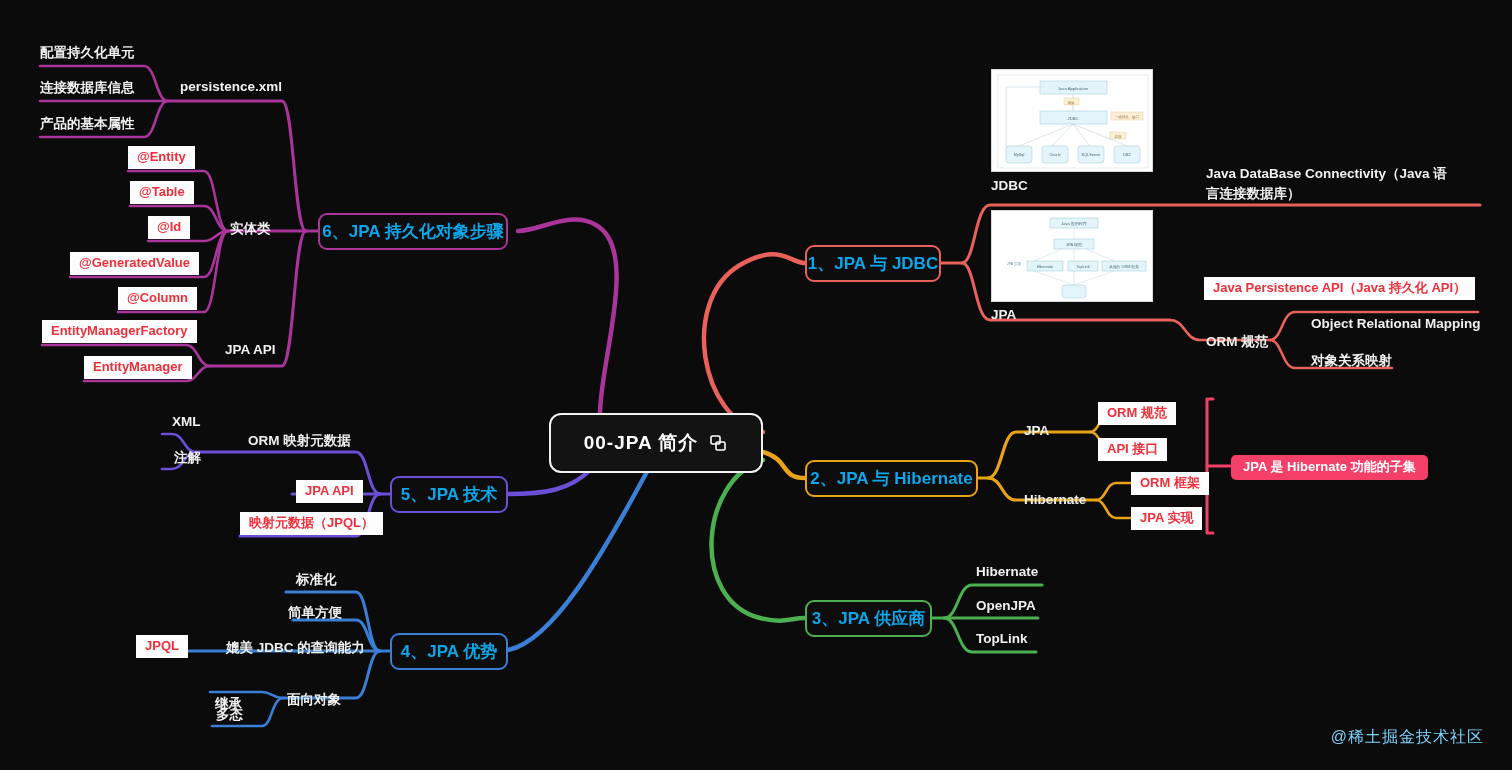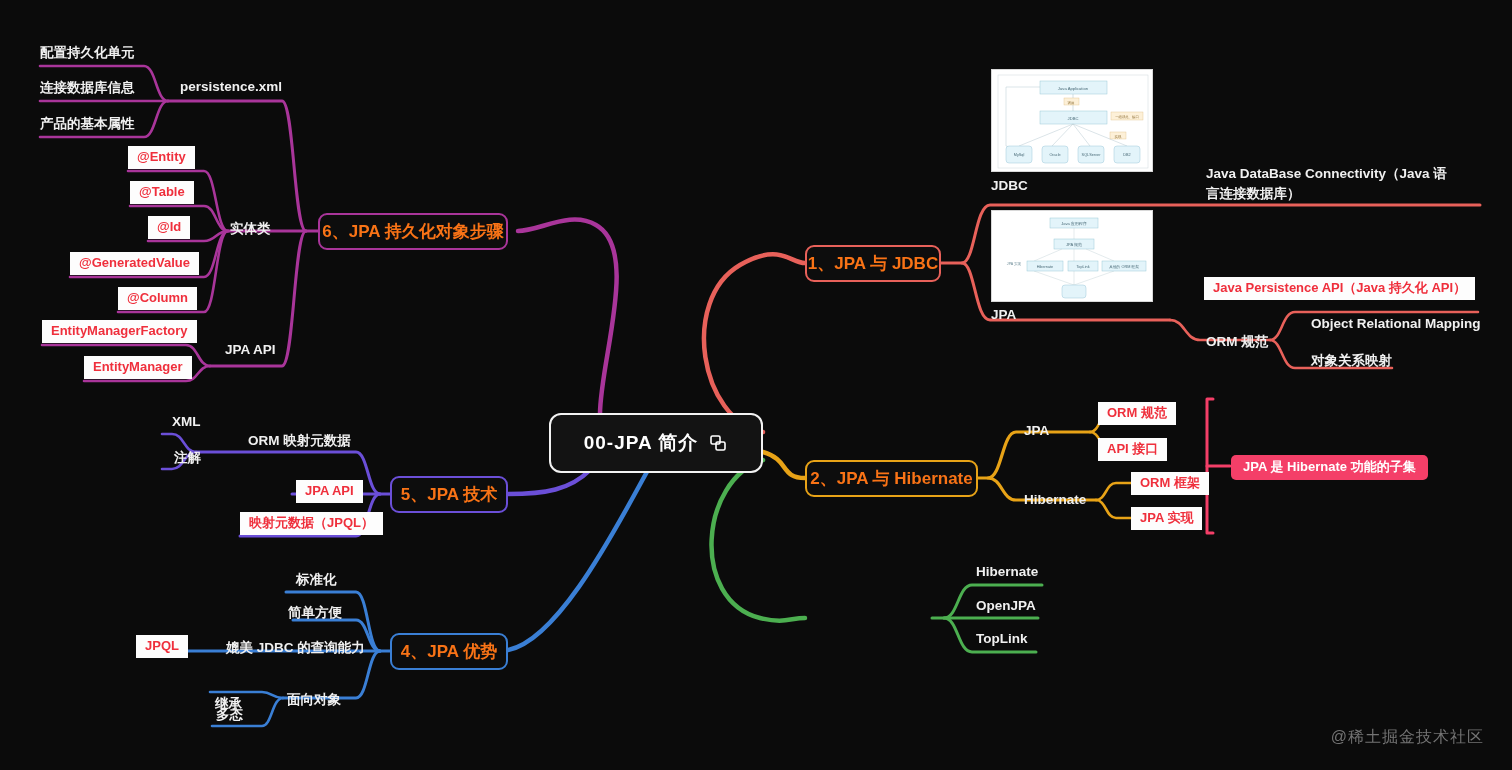--- a/index.html
+++ b/index.html
@@ -43,21 +43,21 @@
     letter-spacing: 1px;
     padding: 0 20px;
     gap: 10px;
   }
   .copy-icon { display:inline-flex; align-items:center; }
   
   .branch-node {
     border: 2px solid;
     border-radius: 9px;
     background: #0d0d0d;
-    color: #f97316;
+    color: #0ea5e9;
     font-size: 17px;
     font-weight: bold;
     padding: 0 14px;
   }
   
   .leaf {
     position: absolute;
     color: #f0f0f0;
     font-size: 13.5px;
     font-weight: bold;
@@ -85,21 +85,21 @@
   .thumb {
     position: absolute;
     background: #ffffff;
     border: 1px solid #d8d8d8;
     box-sizing: border-box;
     overflow: hidden;
   }
   .thumb svg { display:block; }
   .watermark {
     position: absolute;
-    color: #737373;
+    color: #7dd3fc;
     font-size: 16px;
     right: 28px;
     bottom: 22px;
     letter-spacing: 1px;
   }
 </style>
 </head>
 <body>
 
 <div id="canvas">
@@ -173,20 +173,23 @@
   </div>
 
   <div class="node branch-node" style="left:805px; top:245px; width:136px; height:37px; border-color:#e8615a;">
     <span>1、JPA 与 JDBC</span>
   </div>
 
   <div class="node branch-node" style="left:805px; top:460px; width:173px; height:37px; border-color:#e8a317;">
     <span>2、JPA 与 Hibernate</span>
   </div>
 
+  <div class="node branch-node" style="left:805px; top:600px; width:127px; height:37px; border-color:#4caf50;">
+    <span>3、JPA 供应商</span>
+  </div>
 
   <div class="node branch-node" style="left:390px; top:633px; width:118px; height:37px; border-color:#3a7fd5;">
     <span>4、JPA 优势</span>
   </div>
 
   <div class="node branch-node" style="left:390px; top:476px; width:118px; height:37px; border-color:#6b4fd8;">
     <span>5、JPA 技术</span>
   </div>
 
   <div class="node branch-node" style="left:318px; top:213px; width:190px; height:37px; border-color:#a9359a;">

